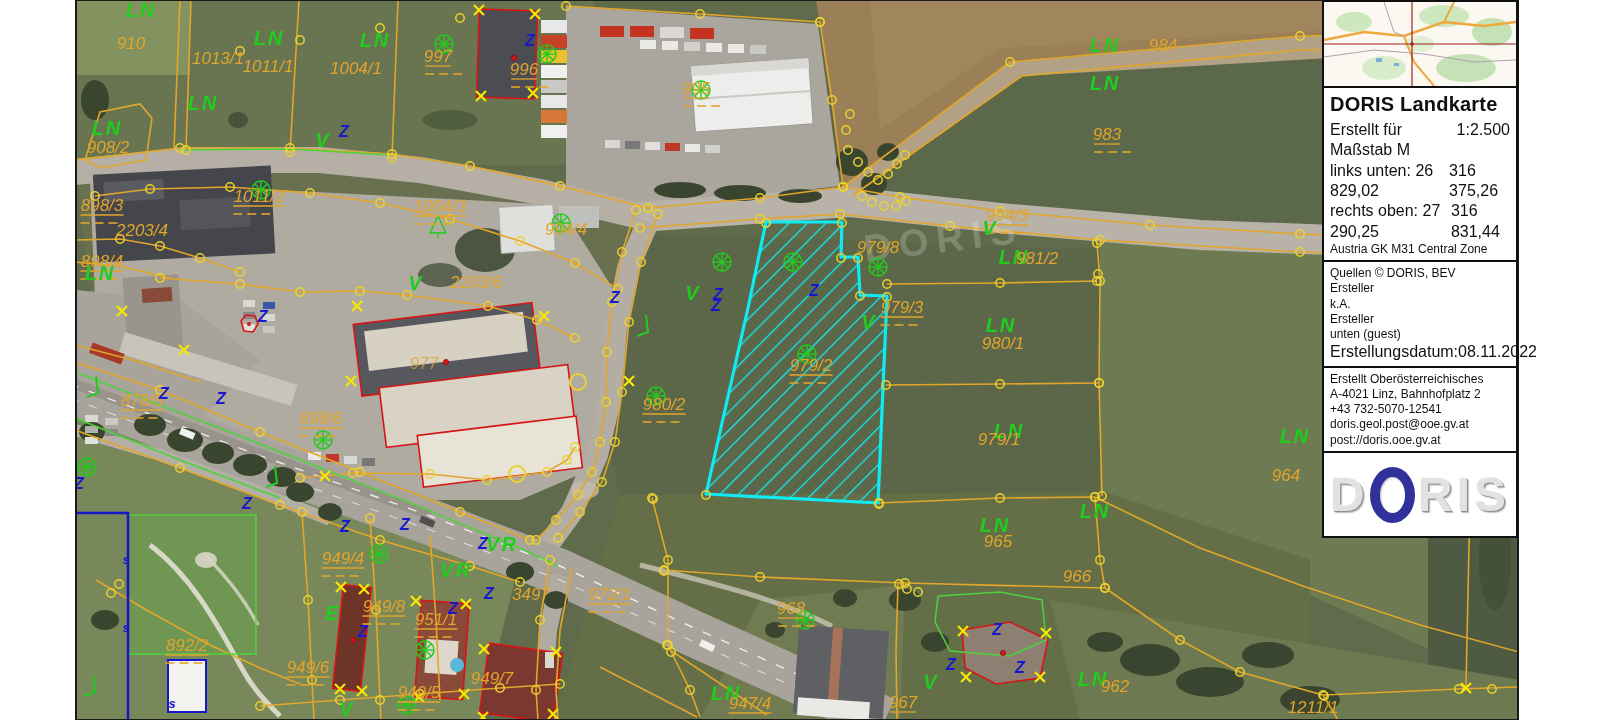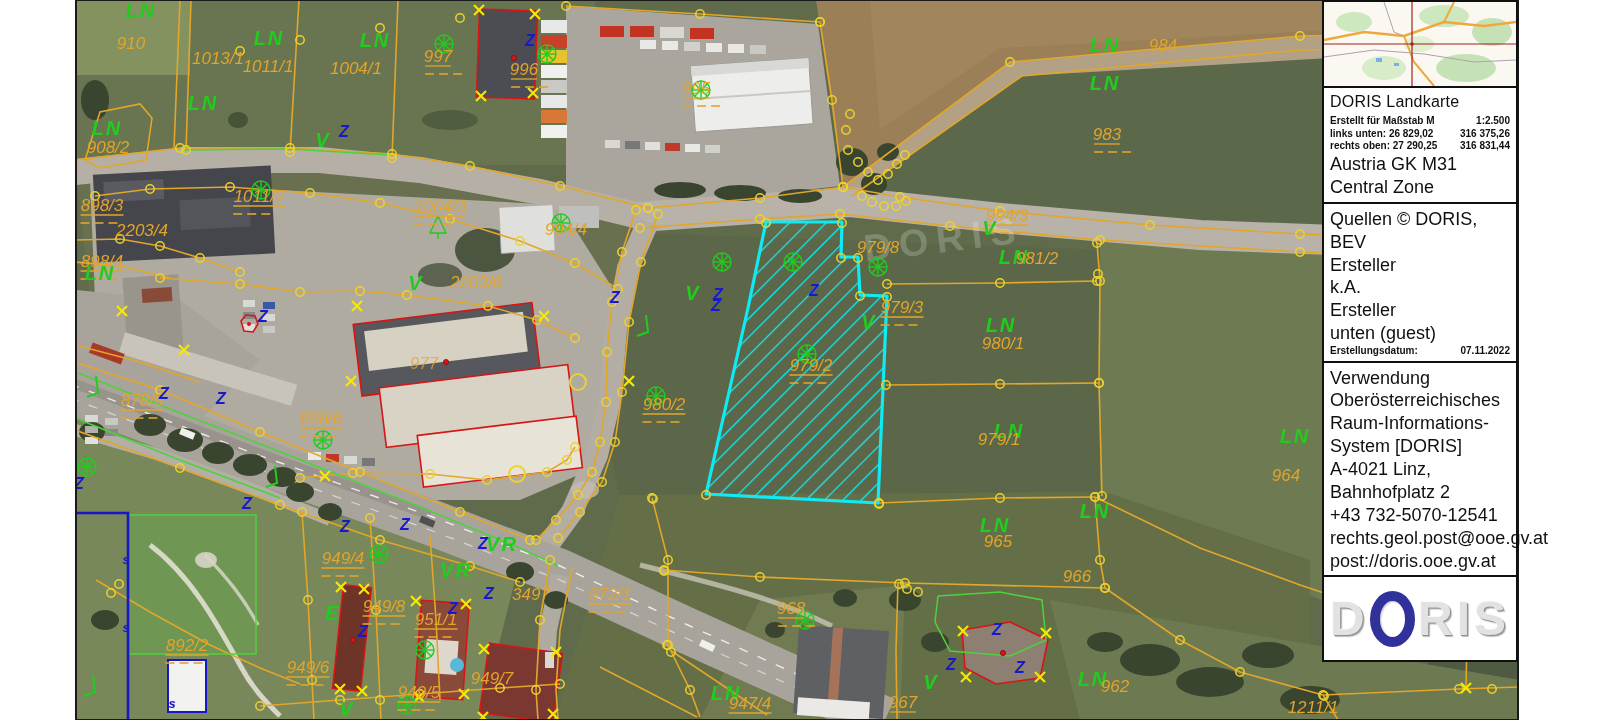--- a/index.html
+++ b/index.html
@@ -11,23 +11,23 @@
   text.lbl-g{fill:#22cc1e;font-style:italic;font-weight:bold;font-size:20px;font-family:"Liberation Sans",sans-serif;letter-spacing:2px;}
   text.lbl-b{fill:#1818cc;font-style:italic;font-weight:bold;font-size:16px;font-family:"Liberation Sans",sans-serif;}
   text.lbl-faint{opacity:.75;}
   polyline.bnd{fill:none;stroke:#e2a62a;stroke-width:1.6;}
   polyline.gline{fill:none;stroke:#4ed23c;stroke-width:1.5;}
   polyline.bline{fill:none;stroke:#1717c8;stroke-width:2.6;}
   
   #panel{position:absolute;left:1322px;top:0;width:196px;color:#101010;}
   .pbox{background:#fff;border:2px solid #101010;box-sizing:border-box;margin-top:-2px;padding:4px 6px 3px 6px;}
   .pbox:first-child{margin-top:0;padding:0;}
-  #panel .title{font-size:16px;font-weight:normal;margin:1px 0 4px 0;letter-spacing:.2px;}
-  .prow{display:flex;justify-content:space-between;font-size:10px;line-height:1.27;font-weight:bold;}
-  .pline{font-size:18px;line-height:1.27;}
+  #panel .title{font-size:20px;font-weight:bold;margin:1px 0 4px 0;letter-spacing:.2px;}
+  .prow{display:flex;justify-content:flex-start;font-size:16px;line-height:1.27;}
+  .pline{font-size:12px;line-height:1.27;}
   #minimap{display:block;}
   #logoBox{height:76px;display:flex;align-items:center;justify-content:center;}
   .logo-letter{font-size:48px;font-weight:bold;color:#e2e2e2;line-height:1;
      text-shadow:-1px -1px 0 #fafafa,1px 1px 0 #8f8f8f,2px 2px 1px #bdbdbd;letter-spacing:4px;}
   .logo-o{width:36px;height:36px;border:10px solid #31319b;border-radius:50%;margin:0 3px 0 1px;box-shadow:inset 1px 1px 2px rgba(0,0,0,.25);}
 </style>
 </head>
 <body>
 
 <div id="stage">
@@ -945,30 +945,29 @@
   </div>
 
   <div class="pbox">
     <div class="pline">Quellen © DORIS, BEV</div>
     <div class="pline">Ersteller</div>
     <div class="pline">k.A.</div>
     <div class="pline">Ersteller</div>
     <div class="pline">unten (guest)</div>
     <div class="prow">
           <span>Erstellungsdatum:</span>
-          <span>07.11.2022</span>
+          <span>08.11.2022</span>
         </div>
   </div>
 
   <div class="pbox">
-    <div class="pline">Verwendung Oberösterreichisches</div>
-    <div class="pline">Raum-Informations-System [DORIS]</div>
+    <div class="pline">Erstellt Oberösterreichisches</div>
     <div class="pline">A-4021 Linz, Bahnhofplatz 2</div>
     <div class="pline">+43 732-5070-12541</div>
-    <div class="pline">rechts.geol.post@ooe.gv.at</div>
+    <div class="pline">doris.geol.post@ooe.gv.at</div>
     <div class="pline">post://doris.ooe.gv.at</div>
   </div>
 
   <div class="pbox">
     <div id="logoBox">
       <span class="logo-letter">D</span>
       <span class="logo-o"></span>
       <span class="logo-letter">RIS</span>
     </div>
   </div>

